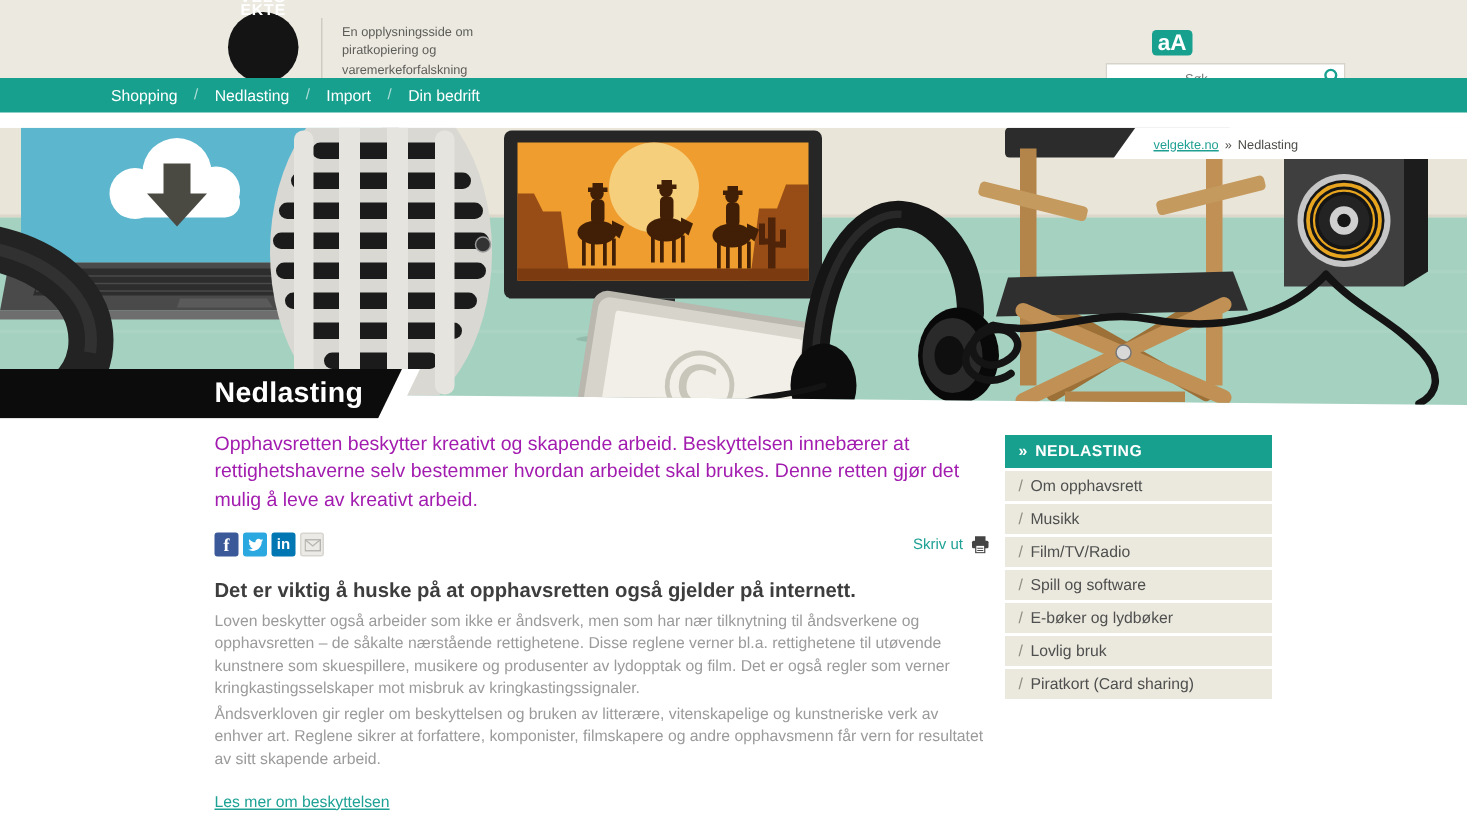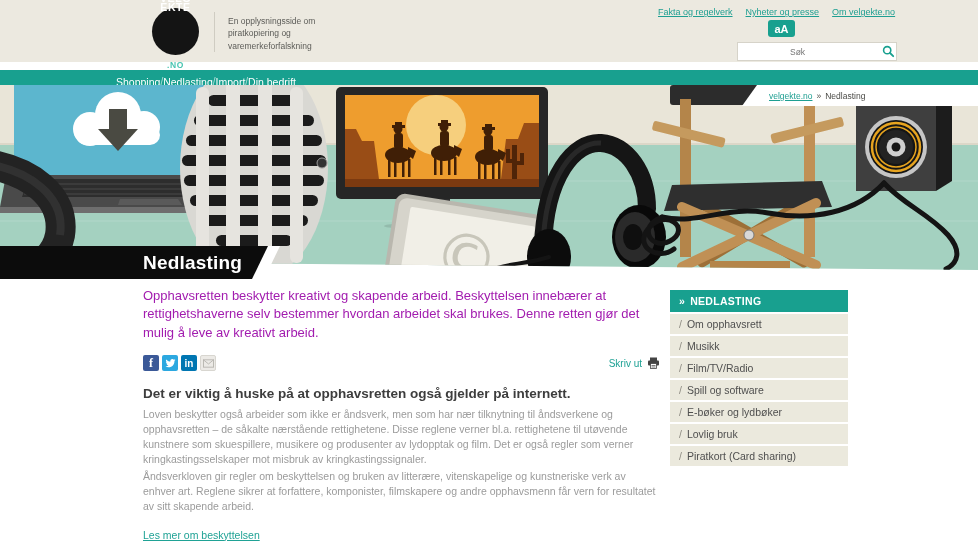--- a/index.html
+++ b/index.html
@@ -11,36 +11,36 @@
   .logo{position:absolute;left:152px;top:8px;width:47px;height:47px;border-radius:50%;
         background:#141414;color:#fff;display:flex;flex-direction:column;align-items:center;
         justify-content:center;font-weight:bold;cursor:pointer;}
   .logo .l1,.logo .l2{font-size:10.5px;line-height:9.5px;letter-spacing:.6px;}
   .logo .l3{font-size:8.5px;line-height:9px;color:#49c5b1;letter-spacing:.6px;margin-top:48px;}
   .hdr-divider{position:absolute;left:214px;top:12px;width:1px;height:40px;background:#cfccc2;}
   .tagline{position:absolute;left:228px;top:15px;width:138px;font-size:8.5px;line-height:1.45;color:#5c5c58;}
   .top-links{position:absolute;left:658px;top:7px;display:flex;gap:13px;}
   .top-links a{font-size:9px;color:#1e9f92;text-decoration:underline;cursor:pointer;}
   .btn-aa{position:absolute;left:768px;top:20px;width:27px;height:17px;background:#18a08f;color:#fff;
-        border:none;border-radius:3px;font-size:11px;font-weight:bold;cursor:pointer;
+        border:none;border-radius:3px;font-size:15px;font-weight:bold;cursor:pointer;
         display:flex;align-items:center;justify-content:center;font-family:inherit;}
   .btn-lang{position:absolute;left:801px;top:20px;height:17px;background:#121212;color:#fff;border:none;
         border-radius:3px;font-size:9px;padding:0 8px;cursor:pointer;display:flex;align-items:center;gap:6px;
         font-family:inherit;margin-top:24px;}
   .btn-lang .arrow{font-size:7px;line-height:7px;}
   .search-wrap{position:absolute;left:737px;top:42px;width:110px;height:17px;background:#fff;
         border:1px solid #d6d3c9;display:flex;align-items:center;padding-left:48px;}
   .search-wrap input{flex:1;border:none;outline:none;font-size:8.5px;padding:0 4px;color:#555;
         font-family:inherit;background:transparent;min-width:0;}
   .search-wrap .search-btn{width:16px;height:15px;border:none;background:transparent;cursor:pointer;
         display:flex;align-items:center;justify-content:center;padding:0;}
 
   
-  .nav-bar{position:absolute;left:0;top:70px;width:978px;height:23px;background:#18a08f;
-        display:flex;align-items:center;padding-left:116px;box-sizing:border-box;}
+  .nav-bar{position:absolute;left:0;top:52px;width:978px;height:23px;background:#18a08f;
+        display:flex;align-items:center;padding-left:74px;box-sizing:border-box;gap:11px;}
   .nav-bar a{color:#fff;font-size:10.5px;text-decoration:none;cursor:pointer;}
   .nav-sep{color:rgba(255,255,255,.65);font-size:10px;}
 
   
   .hero{position:absolute;left:0;top:85px;width:978px;height:185px;
         clip-path:polygon(0 0,100% 0,100% 100%,0 95.2%);}
   .hero svg{display:block;}
   .breadcrumb{position:absolute;left:742px;top:85px;width:236px;height:21px;background:#fff;
         clip-path:polygon(15px 0,100% 0,100% 100%,0 100%);display:flex;align-items:center;
         padding-left:27px;box-sizing:border-box;font-size:8.5px;gap:4px;}
@@ -87,25 +87,20 @@
 
   <div class="top-header">
     <div class="logo">
       <span class="l1">VELG</span>
       <span class="l2">EKTE</span>
       <span class="l3">.NO</span>
     </div>
     <div class="hdr-divider"></div>
     <div class="tagline">En opplysningsside om piratkopiering og varemerkeforfalskning</div>
 
-    <div class="top-links">
-      <a>Fakta og regelverk</a>
-      <a>Nyheter og presse</a>
-      <a>Om velgekte.no</a>
-    </div>
 
     <button class="btn-aa">aA</button>
     <button class="btn-lang">
       <span>Bokmål</span>
       <span class="arrow">▾</span>
     </button>
 
     <div class="search-wrap">
       <input type="text" placeholder="Søk" style="">
       <button class="search-btn">

